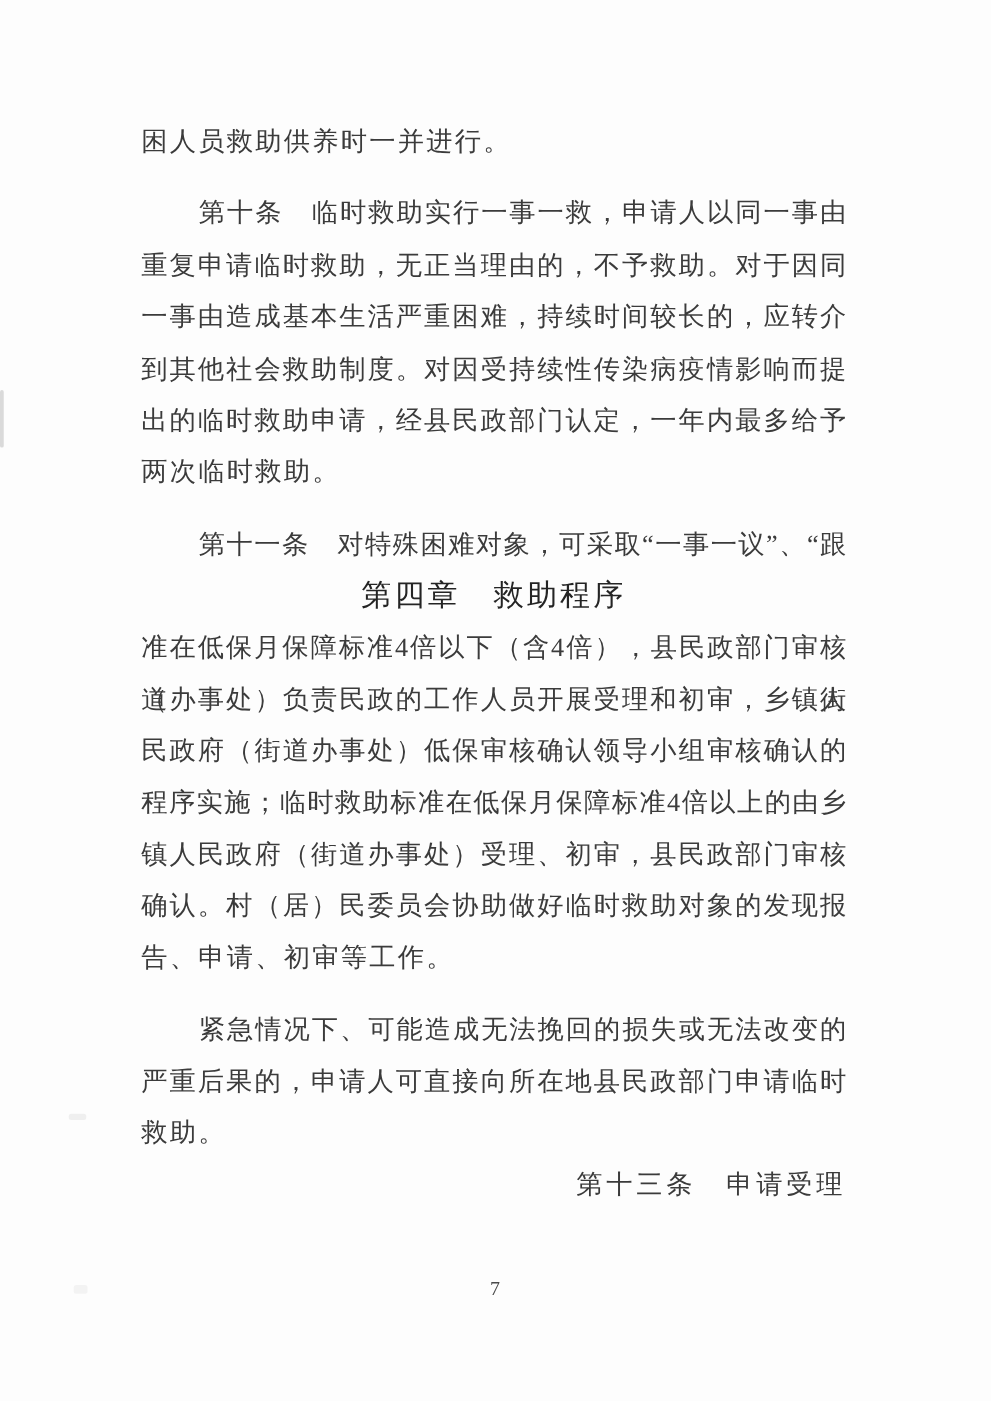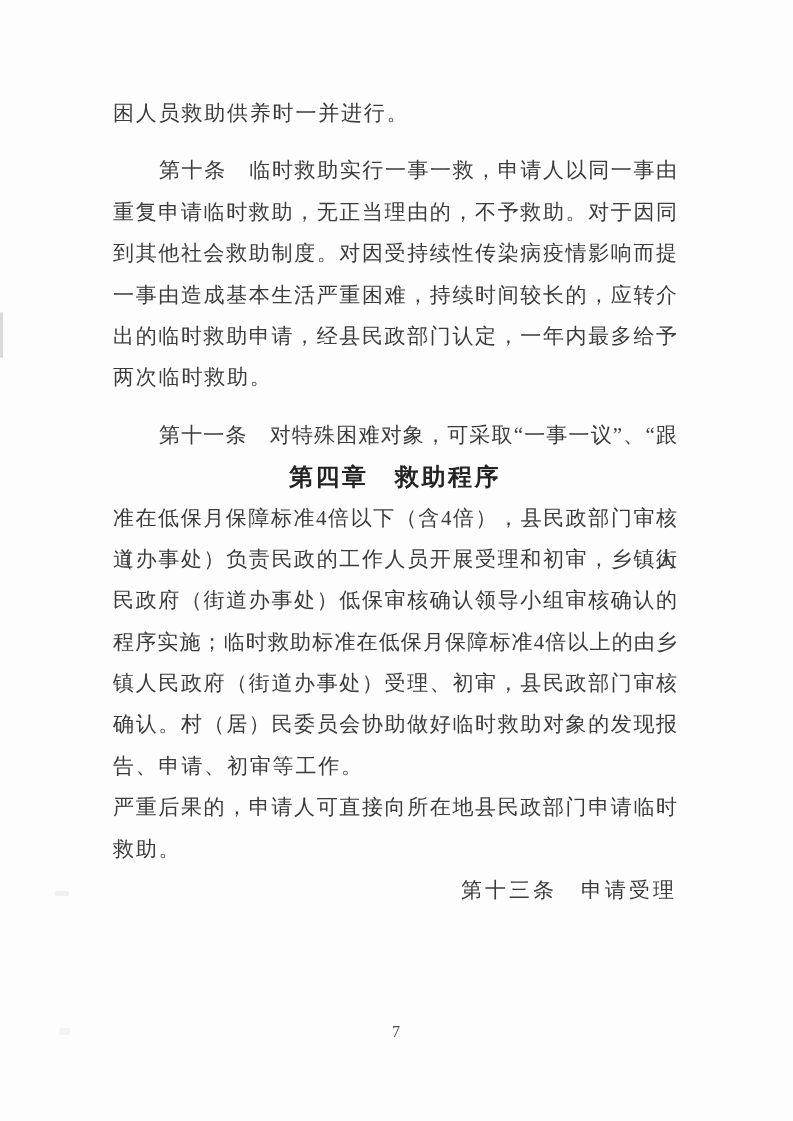--- a/index.html
+++ b/index.html
@@ -51,21 +51,21 @@
   }
   
   .short-indent{
     text-align:right;
     letter-spacing:3px;
     padding-left:46px;
   }
   
   .heading{
     font-family:"Liberation Sans","DejaVu Sans",sans-serif;
-    font-weight:700;
+    font-weight:400;
     font-size:24px;
     color:var(--heading-text);
     text-align:center;
     letter-spacing:2.5px;
   }
   .page-number{
     position:absolute;
     left:0;right:0;
     top:1023px;
     text-align:center;
@@ -85,32 +85,33 @@
 
 <div class="page">
   <div class="smudge smudge-1"></div>
   <div class="smudge smudge-2"></div>
   <div class="smudge smudge-3"></div>
 
   <div class="doc-body" id="doc-body">
       <div class="line para-end">困人员救助供养时一并进行。</div>
       <div class="line full-indent">第十条　临时救助实行一事一救，申请人以同一事由</div>
       <div class="line full">重复申请临时救助，无正当理由的，不予救助。对于因同</div>
+      <div class="line full">一事由造成基本生活严重困难，持续时间较长的，应转介</div>
       <div class="line full">到其他社会救助制度。对因受持续性传染病疫情影响而提</div>
-      <div class="line full">一事由造成基本生活严重困难，持续时间较长的，应转介</div>
       <div class="line full">出的临时救助申请，经县民政部门认定，一年内最多给予</div>
       <div class="line para-end">两次临时救助。</div>
       <div class="line full-indent">第十一条　对特殊困难对象，可采取“一事一议”、“跟</div>
       <div class="line heading">第四章　救助程序</div>
       <div class="line full">准在低保月保障标准4倍以下（含4倍），县民政部门审核（街</div>
       <div class="line full">道办事处）负责民政的工作人员开展受理和初审，乡镇人</div>
       <div class="line full">民政府（街道办事处）低保审核确认领导小组审核确认的</div>
       <div class="line full">程序实施；临时救助标准在低保月保障标准4倍以上的由乡</div>
       <div class="line full">镇人民政府（街道办事处）受理、初审，县民政部门审核</div>
       <div class="line full">确认。村（居）民委员会协助做好临时救助对象的发现报</div>
       <div class="line para-end">告、申请、初审等工作。</div>
+      <div class="line full-indent">紧急情况下、可能造成无法挽回的损失或无法改变的</div>
       <div class="line full">严重后果的，申请人可直接向所在地县民政部门申请临时</div>
       <div class="line para-end">救助。</div>
       <div class="line short-indent">第十三条　申请受理</div>
     </div>
 
   <div class="page-number">7</div>
 </div>
 
 </body></html>

